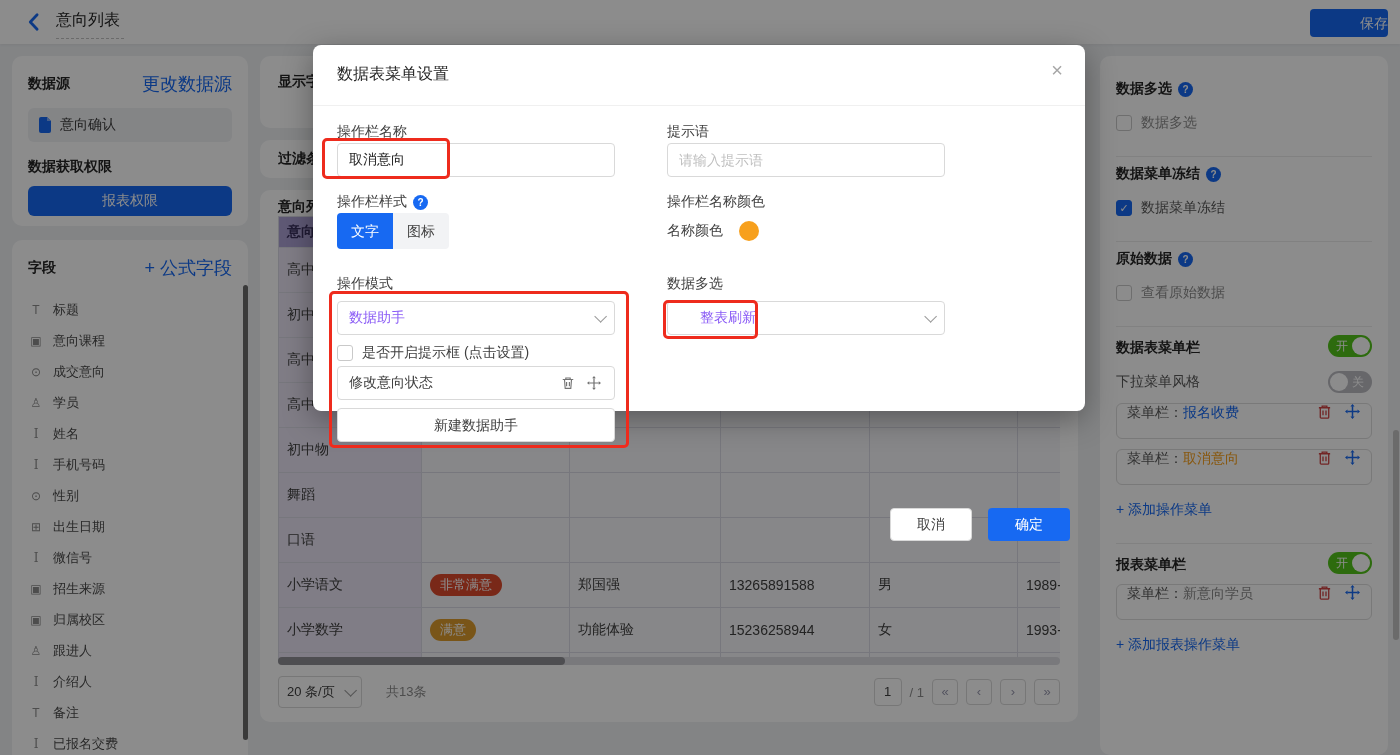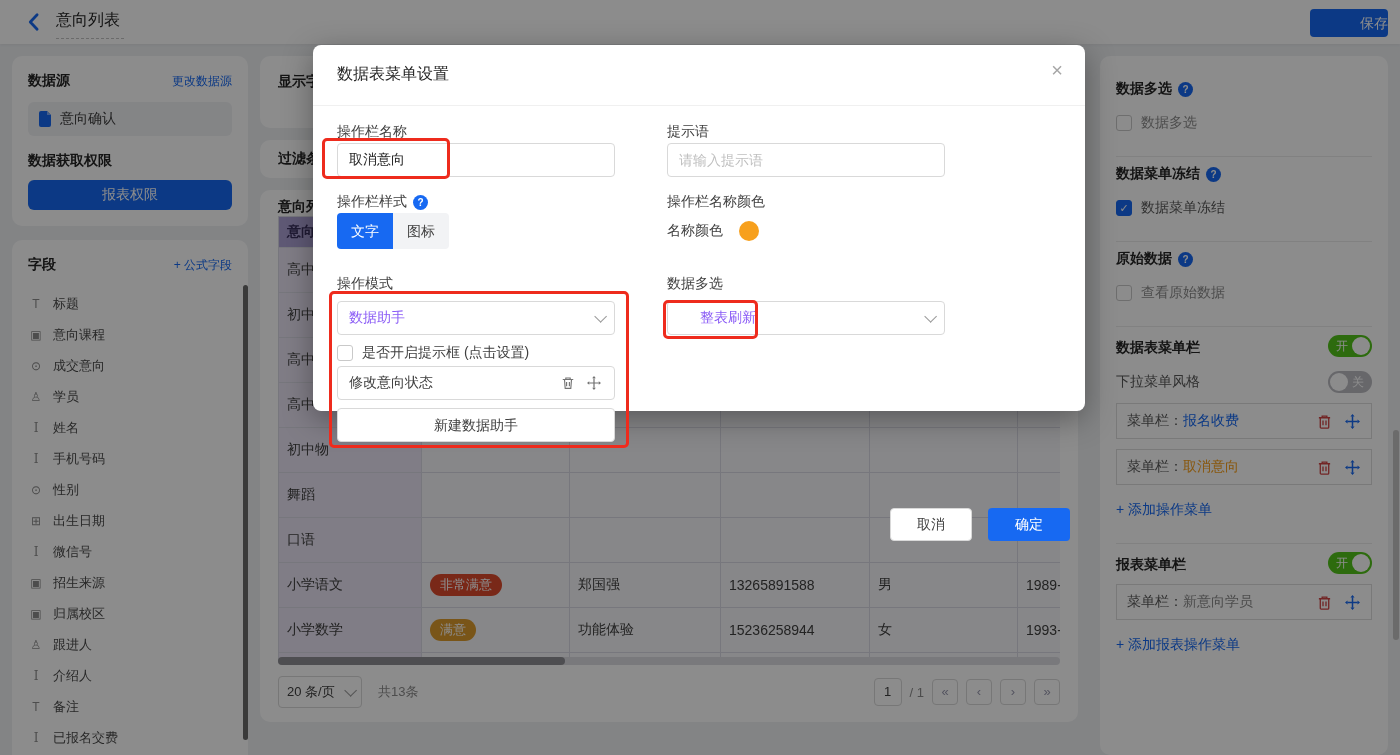--- a/index.html
+++ b/index.html
@@ -15,21 +15,21 @@
   .save-btn { position:absolute; right:12px; top:9px; width:78px; height:28px; background:var(--blue);
               color:#fff; font-size:14px; border:none; border-radius:4px; line-height:28px; text-align:right; }
 
   
   .card { position:absolute; background:#fff; border-radius:10px; }
 
   
   .card-datasource { left:12px; top:56px; width:236px; height:170px; padding:16px; }
   .row-between { display:flex; justify-content:space-between; align-items:center; }
   .sec-title { font-size:14px; font-weight:bold; color:#262626; }
-  .link { font-size:12px; color:var(--link); cursor:pointer; }
+  .link { font-size:18px; color:var(--link); cursor:pointer; }
   .ds-item { margin-top:12px; height:34px; background:#f1f2f5; border-radius:6px; display:flex;
              align-items:center; gap:8px; padding:0 10px; font-size:14px; color:#404040; }
   .access-title { margin-top:16px; }
   .access-btn { margin-top:10px; width:204px; height:30px; background:var(--blue); border:none;
                 border-radius:6px; color:#fff; font-size:14px; }
 
   .card-fields { left:12px; top:240px; width:236px; height:530px; padding:16px; }
   .fields-list { margin-top:14px; }
   .field-item { height:31px; display:flex; align-items:center; gap:9px; font-size:13px; color:#4a4a4a; }
   .ficon { width:16px; text-align:center; color:#8c8c8c; font-size:12px; flex:none; }
@@ -55,21 +55,21 @@
   .h-course { background:var(--purple-head) !important; color:#3b3260; }
   .c-course { background:var(--purple-cell) !important; }
   .trow.partial { height:8px; overflow:hidden; }
   .badge { display:inline-block; padding:3px 10px; border-radius:11px; color:#fff; font-size:13px; line-height:16px; }
   .badge.red { background:var(--badge-red); }
   .badge.orange { background:var(--badge-orange); }
   .hscroll { position:absolute; left:18px; top:467px; width:782px; height:8px; background:#dcdce2; border-radius:4px; }
   .hthumb { position:absolute; left:0; top:0; width:287px; height:8px; background:#8f8f94; border-radius:4px; }
   .pager { position:absolute; left:18px; top:486px; width:782px; height:32px; display:flex;
            align-items:center; justify-content:space-between; }
-  .pager-left { display:flex; align-items:center; gap:16px; }
+  .pager-left { display:flex; align-items:center; gap:24px; }
   .size-select { width:84px; height:32px; border:1px solid #d9d9d9; border-radius:4px; background:#fff;
                  display:flex; align-items:center; justify-content:space-between; padding:0 8px; font-size:13px; color:#404040; }
   .total-text { font-size:13px; color:#8c8c8c; }
   .pager-right { display:flex; align-items:center; gap:8px; }
   .page-box { width:28px; height:28px; border:1px solid #d9d9d9; border-radius:4px; background:#fff;
               text-align:center; line-height:26px; font-size:13px; color:#404040; }
   .of-text { font-size:13px; color:#8c8c8c; }
   .nav-btn { width:26px; height:26px; border:1px solid #d9d9d9; border-radius:4px; background:#fff;
              text-align:center; line-height:24px; font-size:13px; color:#9a9ab0; }
 
@@ -86,22 +86,22 @@
   .switch { position:relative; width:44px; height:22px; border-radius:11px; flex:none; font-size:12px; color:#fff; }
   .switch.on { background:var(--green); }
   .switch.off { background:var(--toggle-off); }
   .switch .knob { position:absolute; top:2px; width:18px; height:18px; background:#fff; border-radius:50%; }
   .switch.on .knob { right:2px; } .switch.off .knob { left:2px; }
   .switch .sw-label { position:absolute; top:3px; line-height:16px; }
   .switch.on .sw-label { left:8px; } .switch.off .sw-label { right:8px; }
   .title-row { display:flex; justify-content:space-between; align-items:flex-end; margin-top:8px; }
   .sub-row { display:flex; justify-content:space-between; align-items:center; margin-top:14px;
              font-size:14px; color:#595959; }
-  .menu-item { margin-top:10px; height:36px; border:1px solid #dcdcdc; border-radius:0; display:flex;
-               align-items:center; padding:0 10px; font-size:14px; }
+  .menu-item { margin-top:10px; height:36px; border:1px solid #dcdcdc; border-radius:6px; display:flex;
+               padding:0 10px; font-size:14px; }
   .menu-item .prefix { color:#595959; }
   .menu-item .spacer { flex:1; }
   .icon-btn { display:inline-flex; width:18px; justify-content:center; cursor:pointer; }
   .icon-trash { color:var(--trash-red); }
   .icon-move { color:var(--link); }
   .add-link { margin-top:16px; font-size:14px; color:var(--link); }
 
   
   .mask { position:absolute; inset:0; background:rgba(0,0,0,.45); z-index:40; }
   .modal { position:absolute; left:313px; top:45px; width:772px; height:366px; background:#fff;

